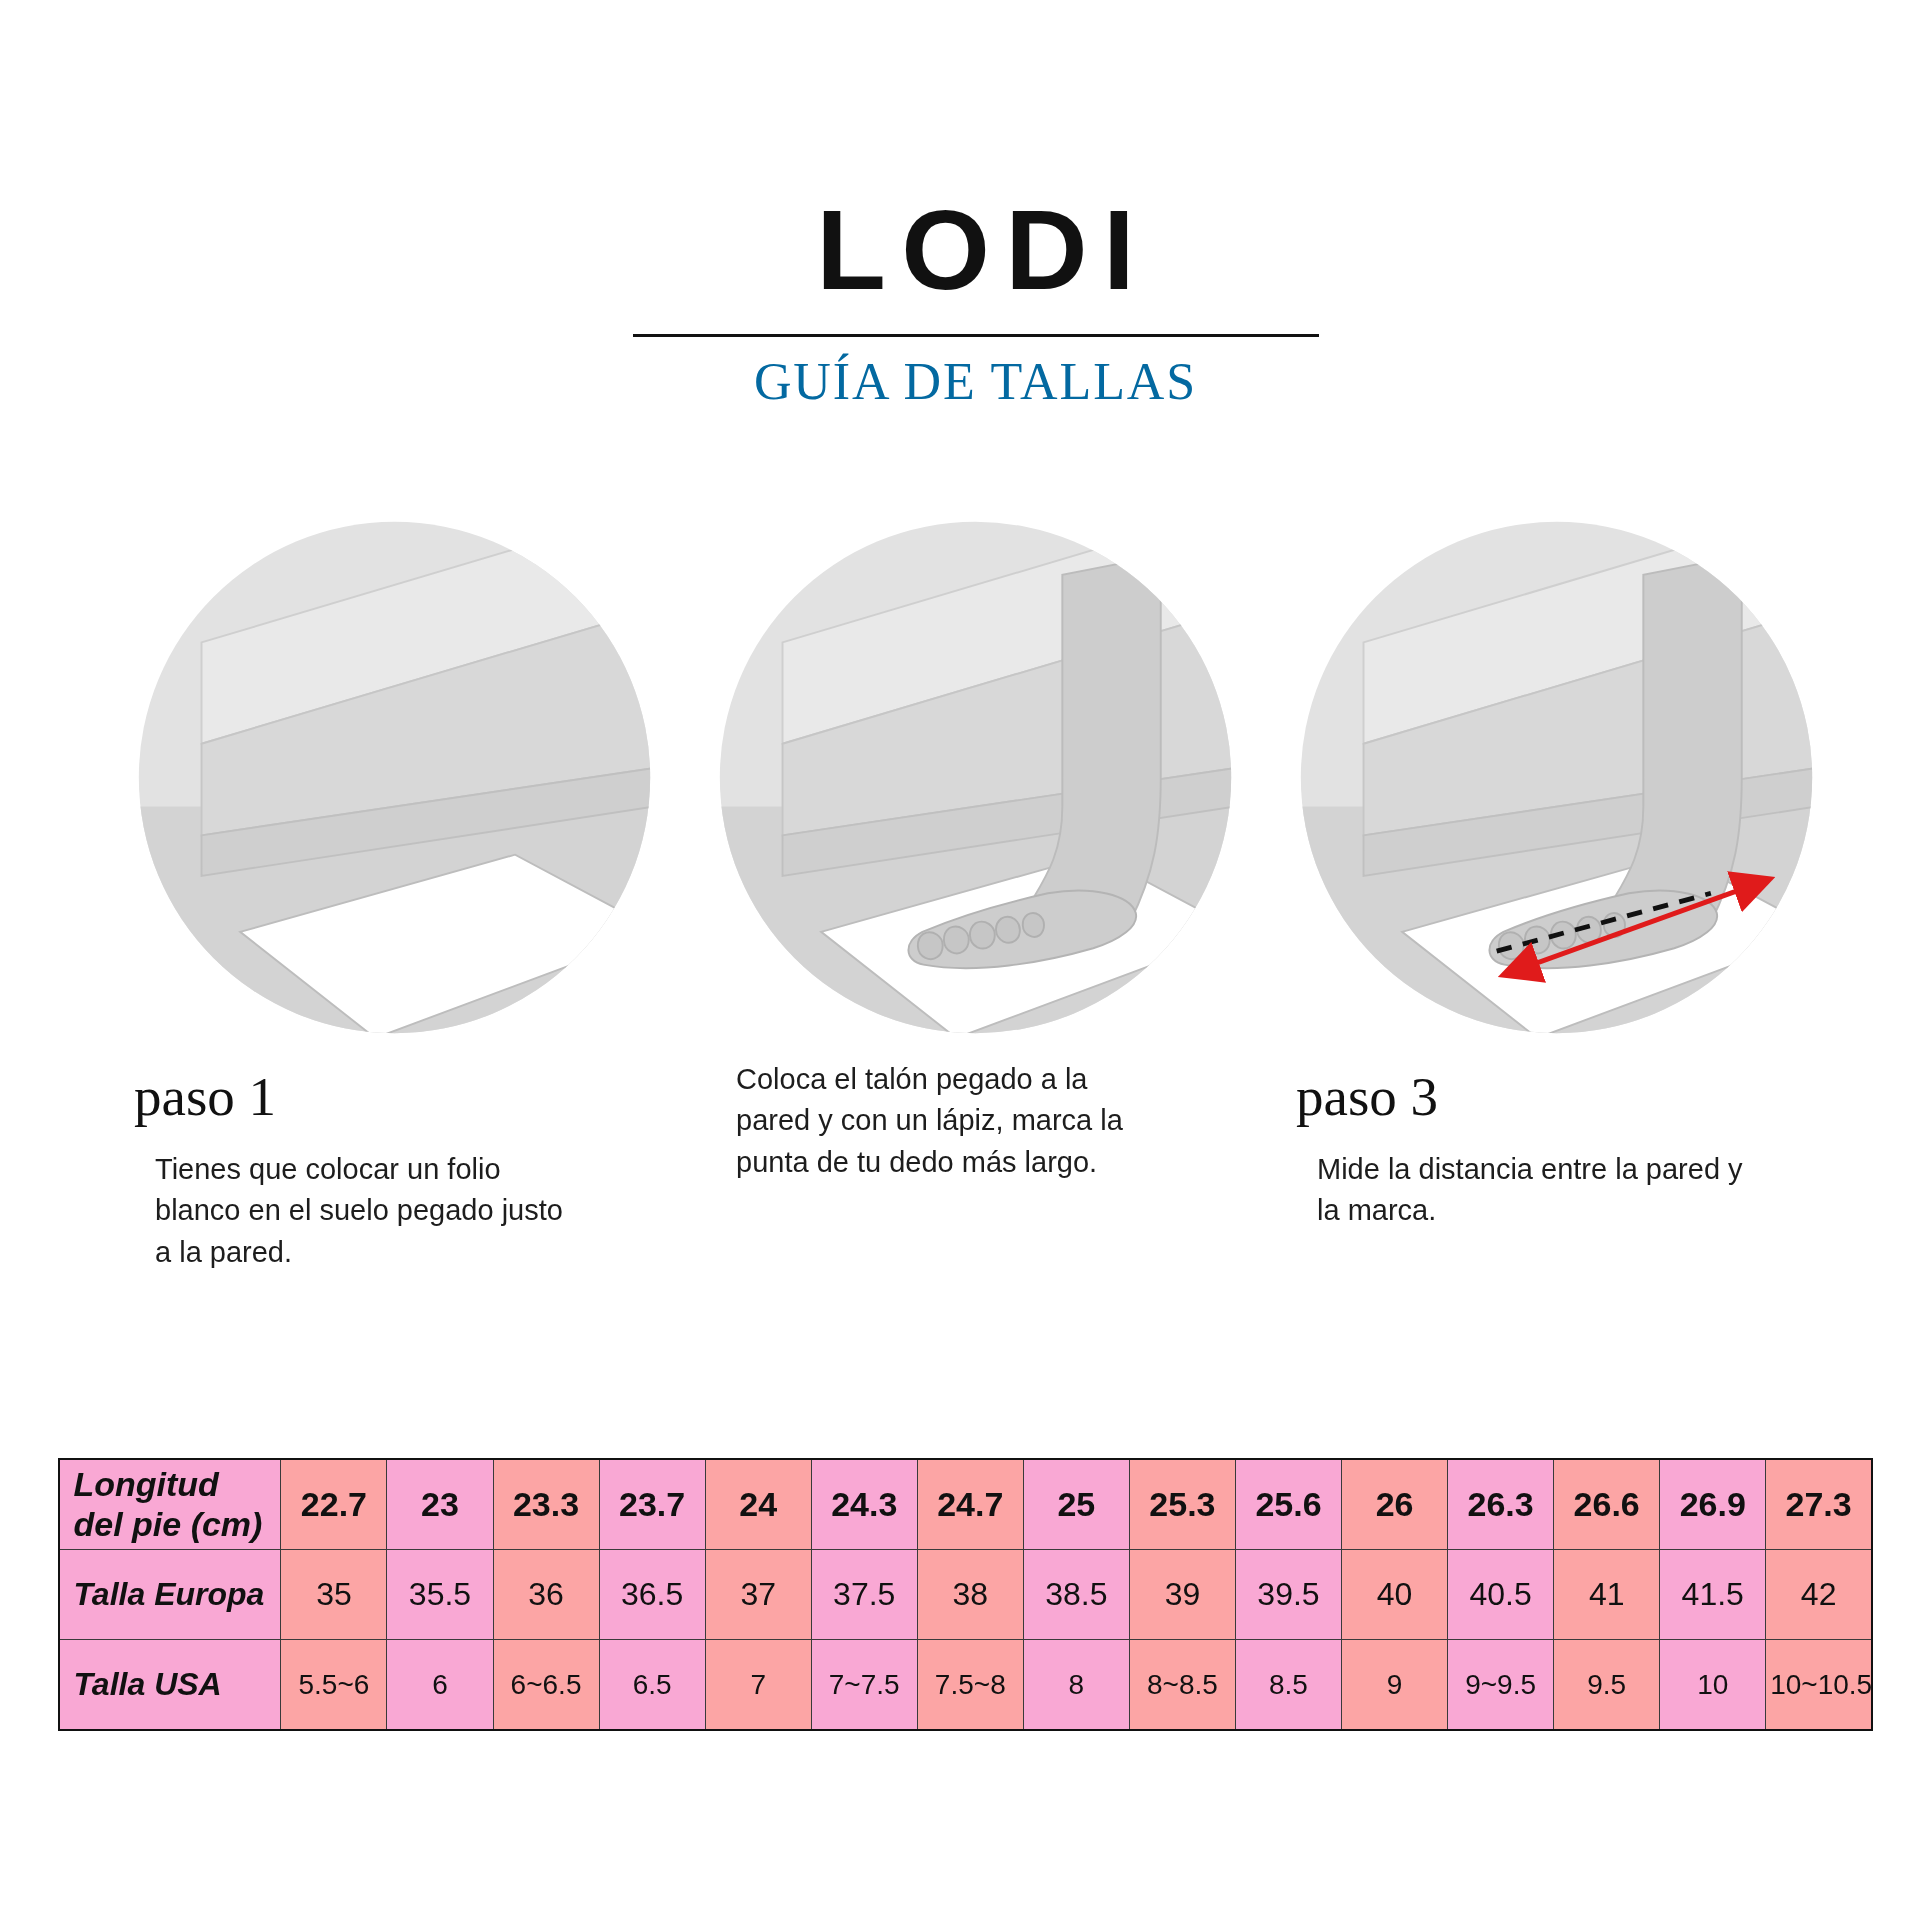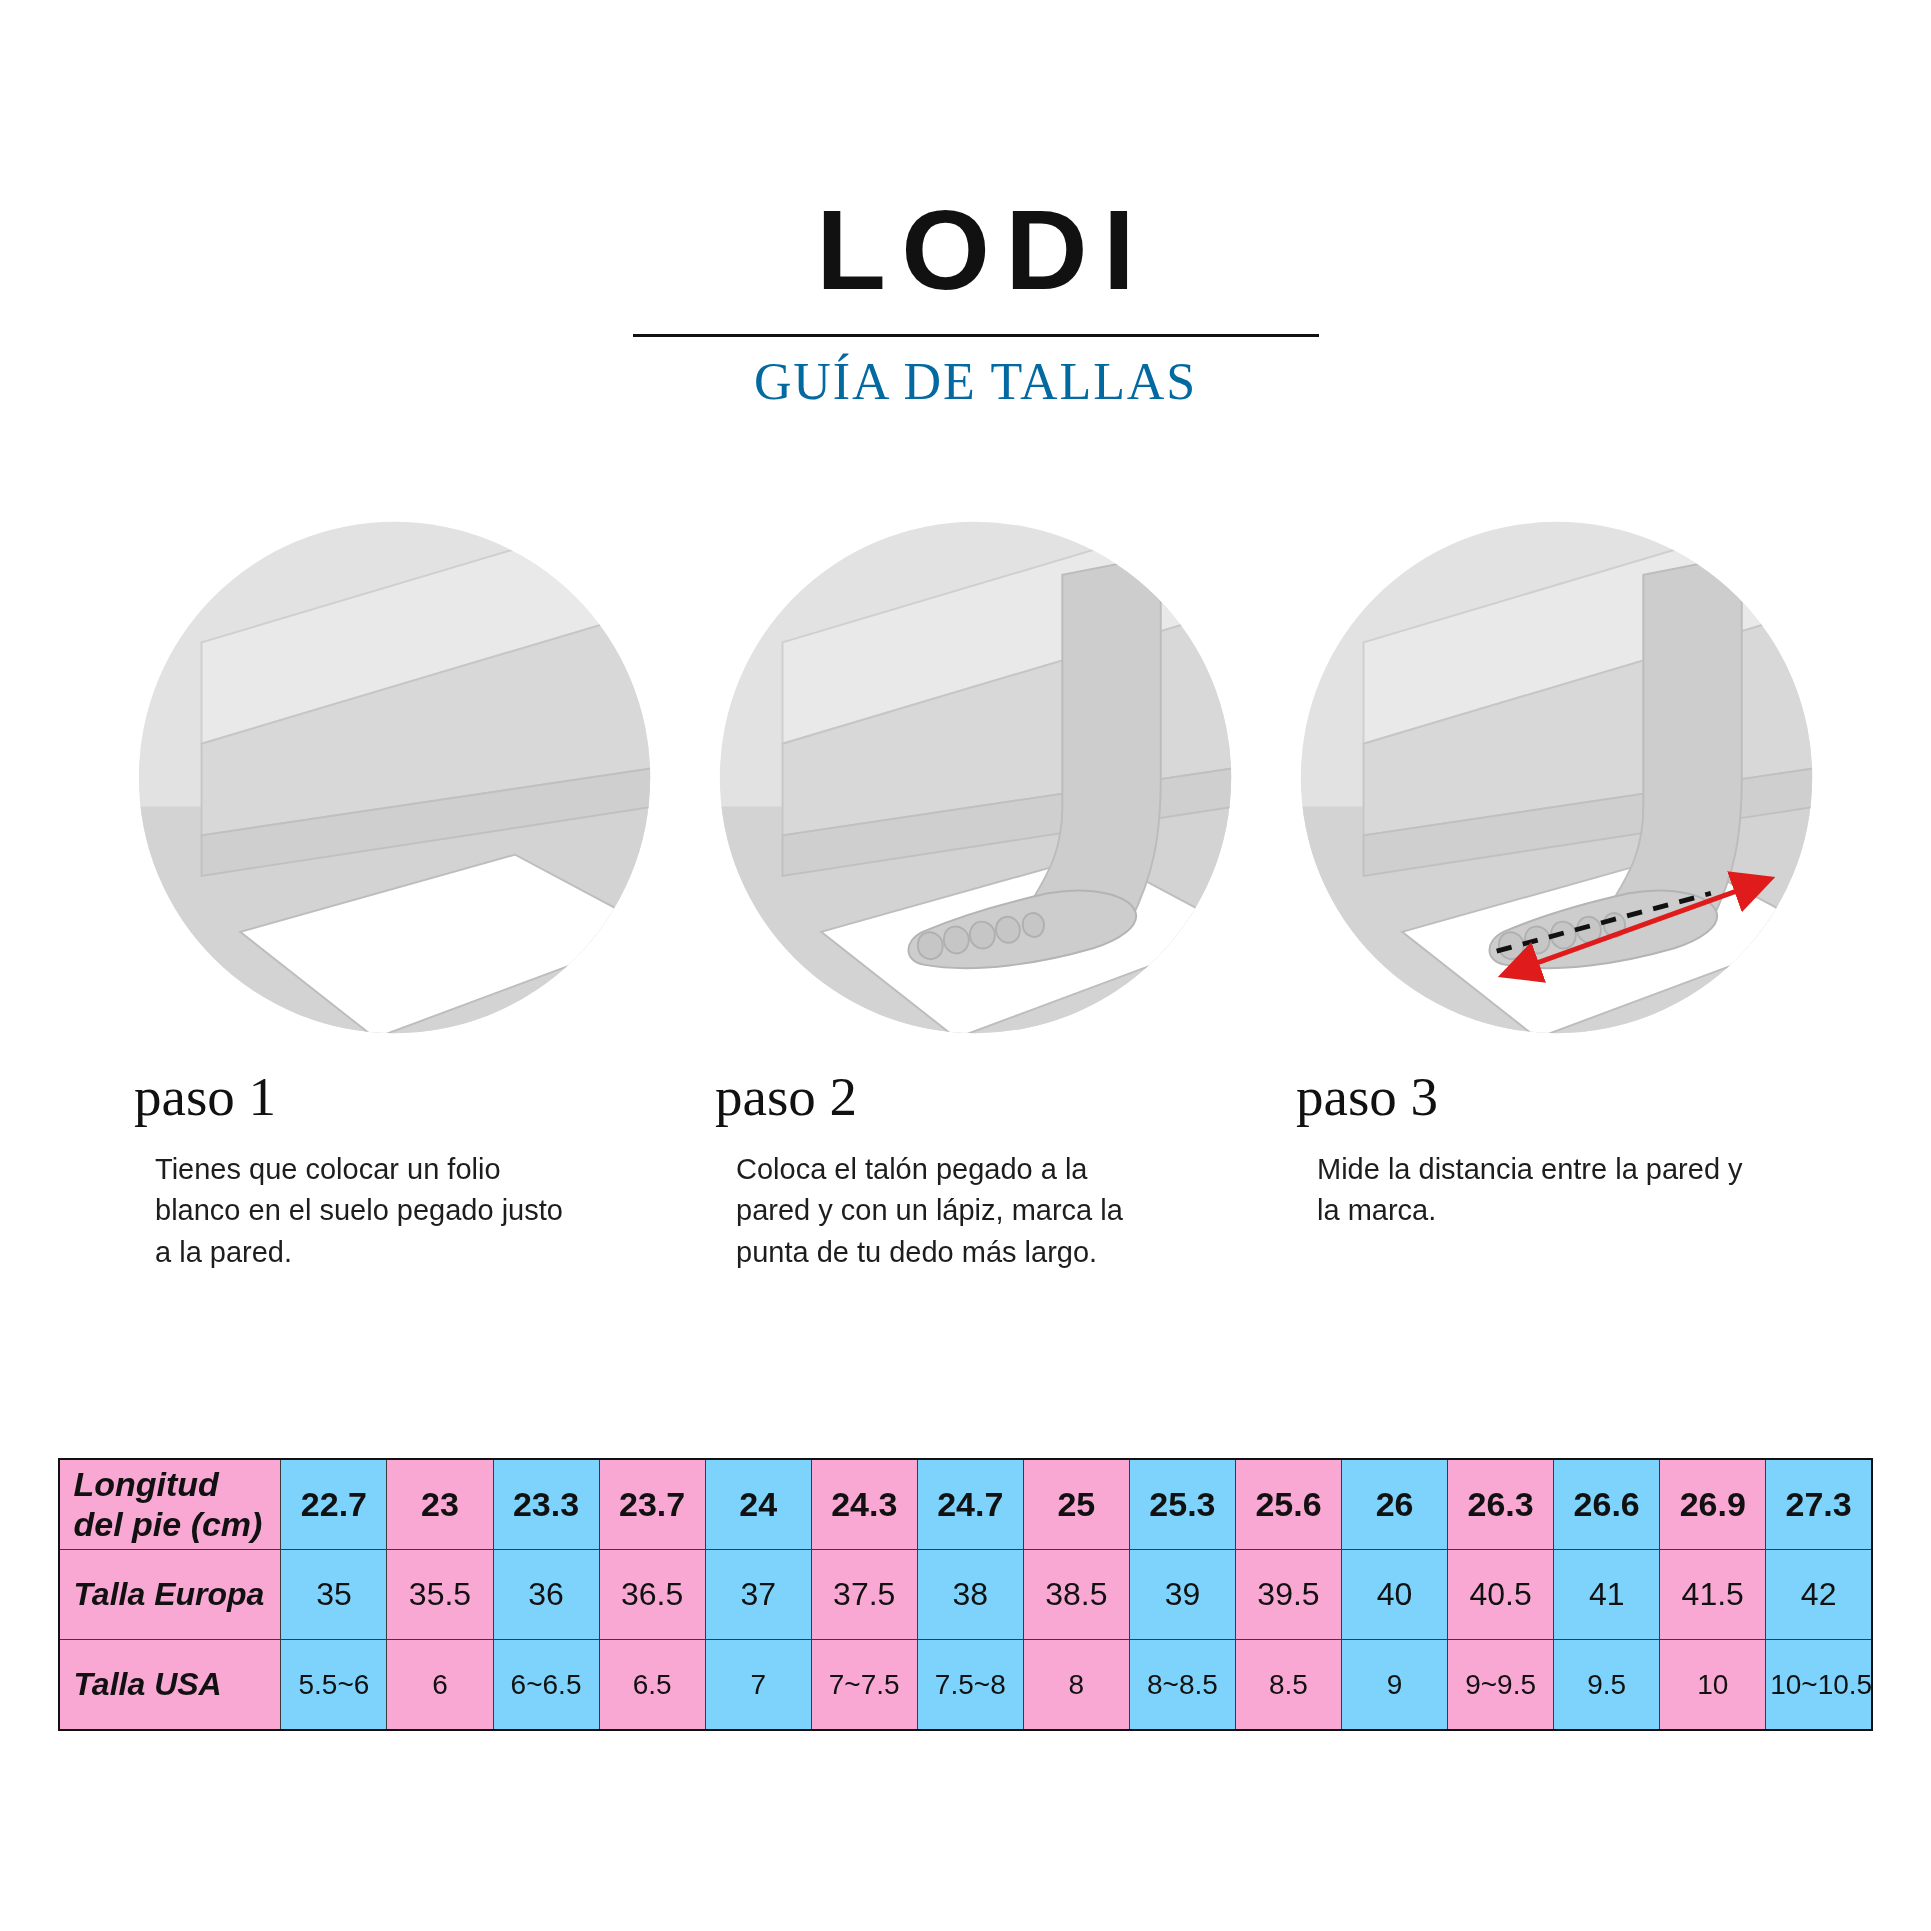--- a/index.html
+++ b/index.html
@@ -122,21 +122,21 @@
   }
   table.size-table tr.row-eu td,
   table.size-table tr.row-usa td {
     font-weight: normal;
     font-size: 32px;
   }
   table.size-table tr.row-eu td.rowhead,
   table.size-table tr.row-usa td.rowhead {
     font-weight: bold;
   }
-  td.shade { background: #7dd3fc; }
+  td.shade { background: #fca5a5; }
   td.plain { background: #f9a8d4; }
 
   .usa-cell { font-size: 28px !important; }
 </style>
 </head>
 <body>
 
 <div class="page">
 
   <div class="header">
@@ -197,21 +197,20 @@
             <path d="M345,390 C300,400 250,415 215,430 C195,440 196,460 216,464 C270,474 340,462 392,447 C420,438 440,424 436,410 C430,392 392,382 345,390 Z" fill="#cdcdcd" stroke="#b4b4b4" stroke-width="2"></path>
 
             <path d="M216,432 c-8,6 -8,20 2,25 c9,4 18,-2 18,-13 c0,-9 -10,-17 -20,-12" fill="#c6c6c6" stroke="#b0b0b0" stroke-width="2"></path>
             <path d="M243,426 c-8,6 -8,20 2,25 c9,4 18,-2 18,-13 c0,-9 -10,-17 -20,-12" fill="#c6c6c6" stroke="#b0b0b0" stroke-width="2"></path>
             <path d="M270,421 c-8,6 -8,20 2,25 c9,4 18,-2 18,-13 c0,-9 -10,-17 -20,-12" fill="#c6c6c6" stroke="#b0b0b0" stroke-width="2"></path>
             <path d="M297,416 c-8,6 -8,19 2,24 c9,4 17,-2 17,-12 c0,-9 -9,-17 -19,-12" fill="#c6c6c6" stroke="#b0b0b0" stroke-width="2"></path>
             <path d="M324,412 c-7,5 -7,18 2,22 c8,4 15,-2 15,-11 c0,-8 -8,-16 -17,-11" fill="#c6c6c6" stroke="#b0b0b0" stroke-width="2"></path>
           </g>
         </svg>
       </div>
-      <div class="step-title">paso 2</div>
       <div class="step-desc" style="white-space: pre-line;">Coloca el talón pegado a la
 pared y con un lápiz, marca la
 punta de tu dedo más largo.</div>
     </div>
 
     <div class="step">
       <div class="illus">
         <svg width="521" height="521" viewBox="0 0 540 540" xmlns="http://www.w3.org/2000/svg">
           <defs>
             <clipPath id="c3">

